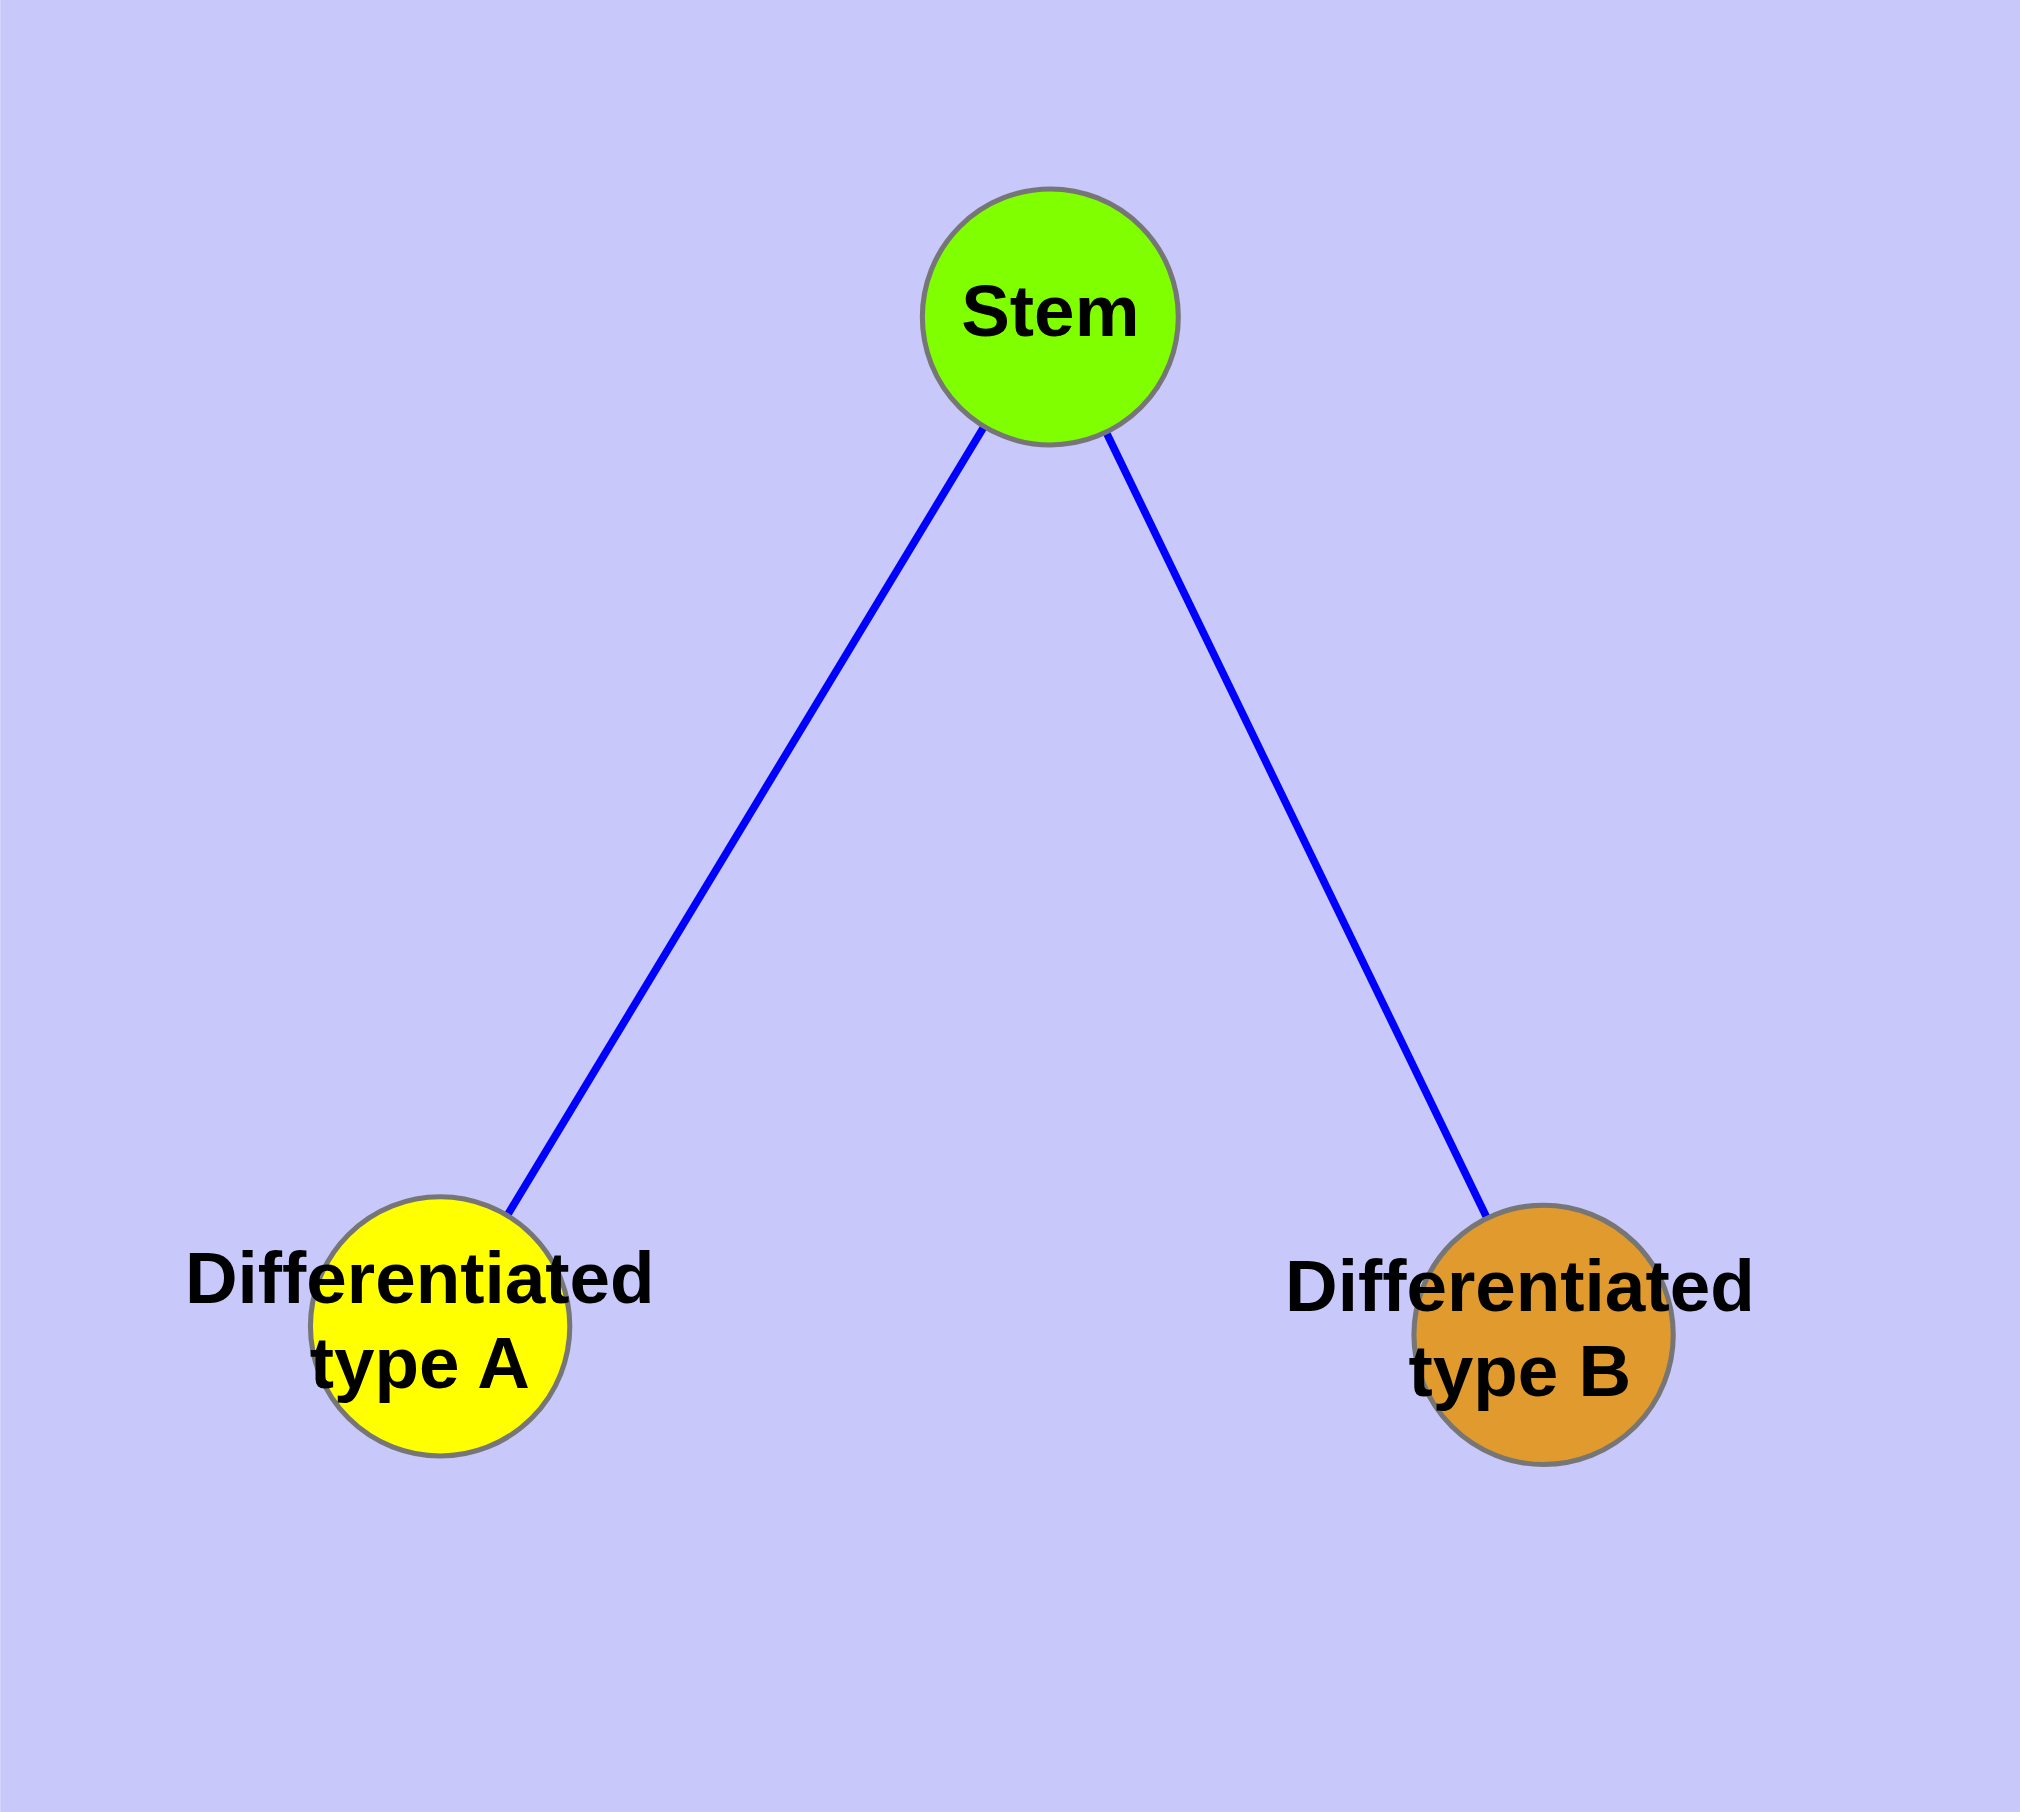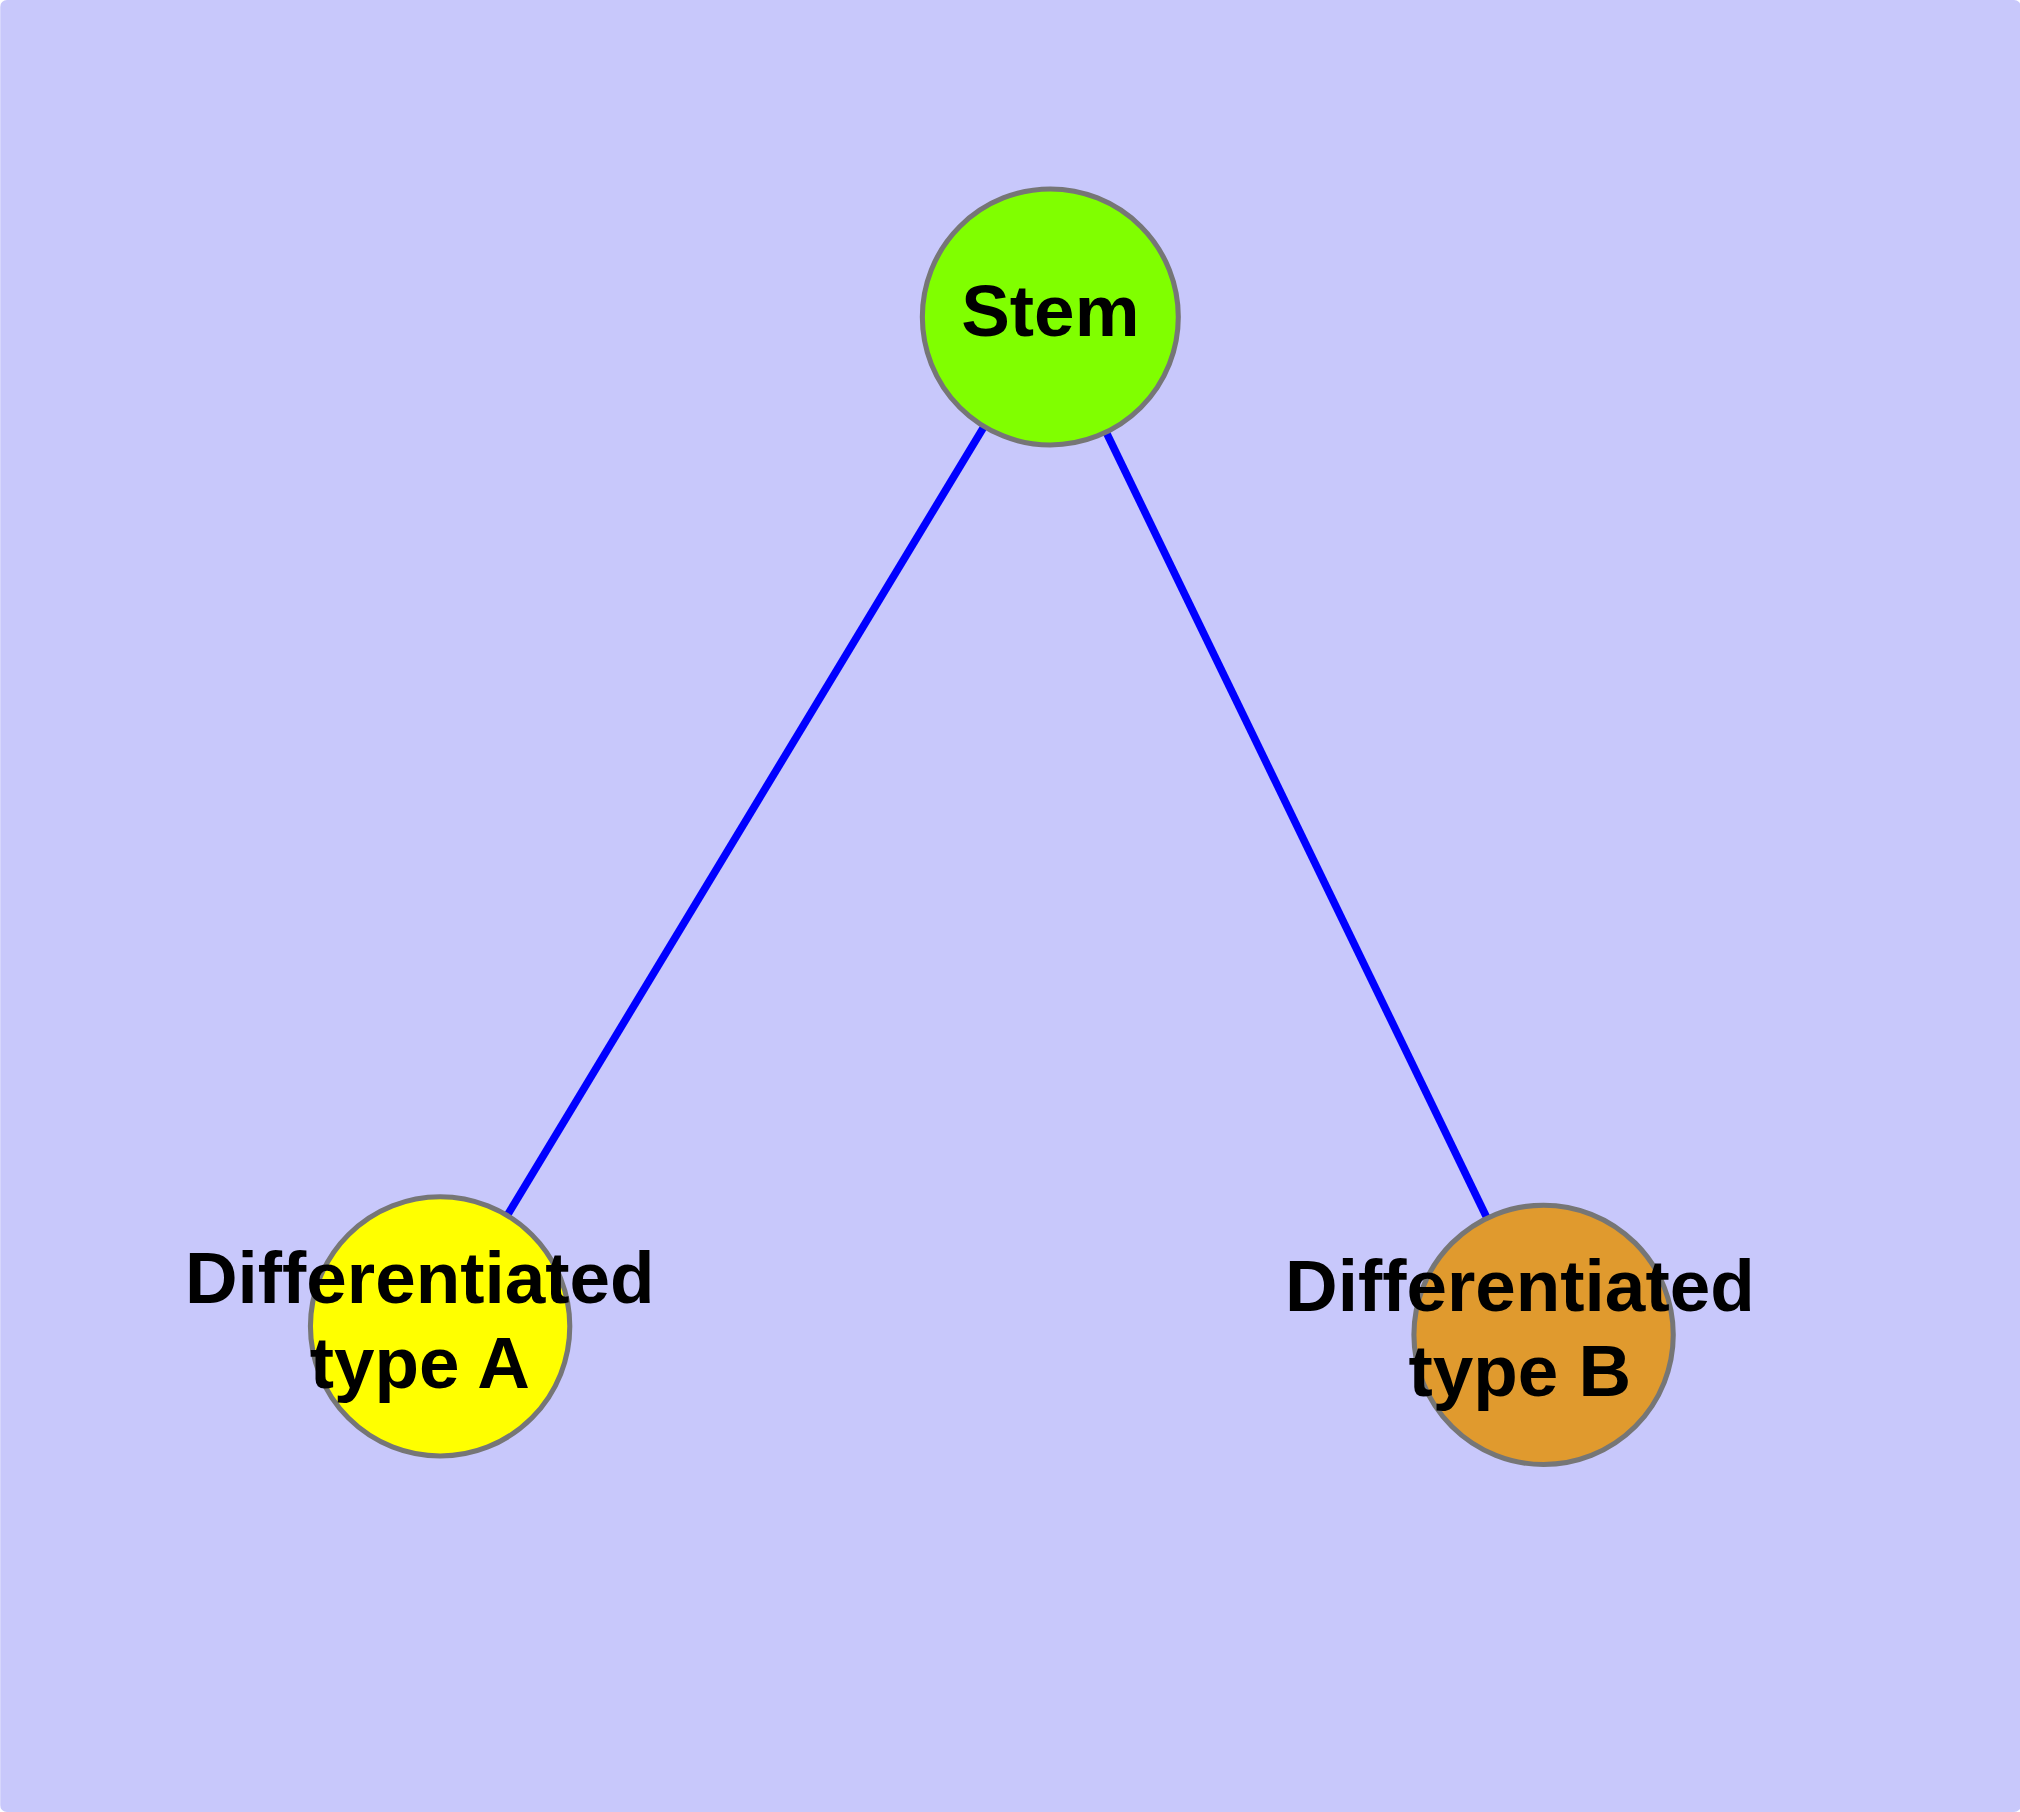--- a/index.html
+++ b/index.html
@@ -6,21 +6,20 @@
     margin: 0;
     padding: 0;
     background: #ffffff;
   }
   #canvas {
     position: relative;
     width: 2021px;
     height: 1812px;
     overflow: hidden;
     font-family: "Liberation Sans", sans-serif;
-    border-radius: 7px;
   }
   #graph-surface {
     position: absolute;
     left: 0;
     top: 0;
     width: 2021px;
     height: 1812px;
   }
   .graph-svg {
     display: block;

